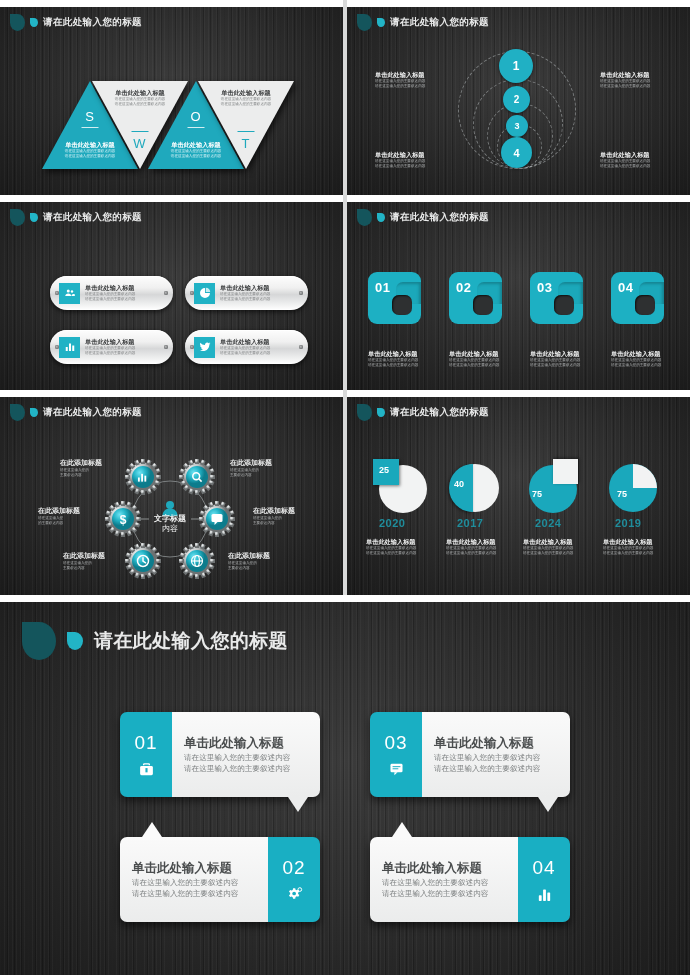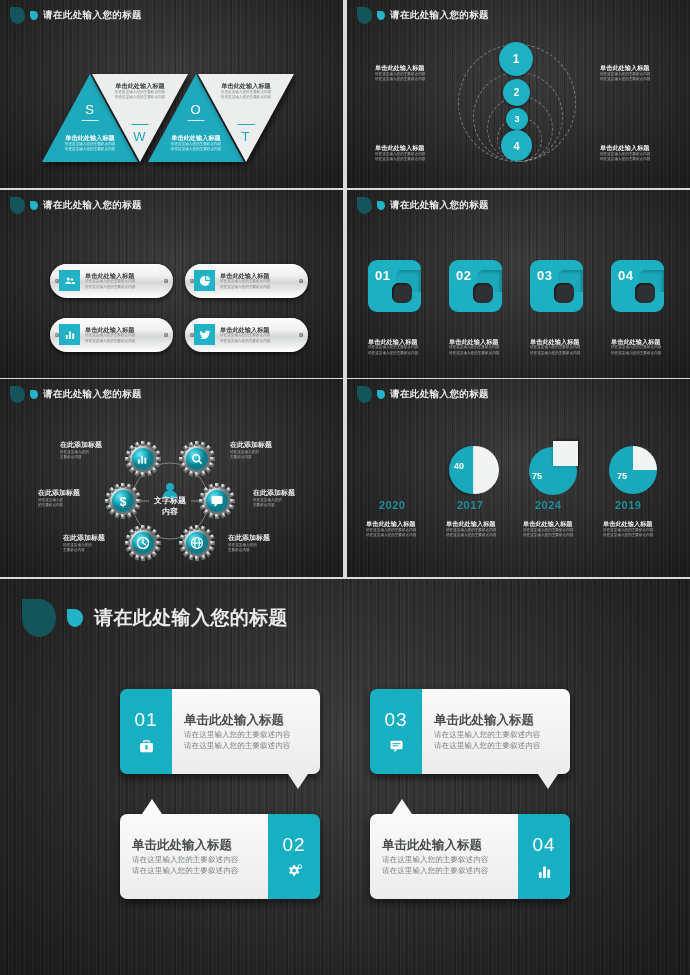--- a/index.html
+++ b/index.html
@@ -5,20 +5,21 @@
   html,body{margin:0;padding:0;background:#1c1c1c;}
   body{width:690px;height:975px;overflow:hidden;font-family:"Liberation Sans","DejaVu Sans",sans-serif;}
 
   .deck{width:690px;height:975px;display:flex;flex-direction:column;background:#ffffff;}
   .row{display:flex;}
   .slide{position:relative;overflow:hidden;
     background:
       repeating-linear-gradient(90deg, rgba(255,255,255,0.035) 0px, rgba(255,255,255,0.035) 1px, rgba(0,0,0,0) 1px, rgba(0,0,0,0) 4px),
       repeating-linear-gradient(90deg, rgba(0,0,0,0.22) 0px, rgba(0,0,0,0.22) 1px, rgba(0,0,0,0) 1px, rgba(0,0,0,0) 7px),
       radial-gradient(ellipse at 50% 40%, #3b3b3b 0%, #2d2d2d 45%, #222 75%, #1a1a1a 100%);
+    margin-top: 7px;
   }
   .s-half{width:343px;}
   .s-full{width:690px;}
   .h190{height:188px;}
   .h200{height:198px;}
   .h397{height:396px;}
   .gap-v{width:4px;background:#d9dada;}
   .gap-h{height:4px;background:#d9dada;}
 
   
@@ -551,21 +552,21 @@
           </g>
         </g>
 
         <g transform="translate(65,60)">
           <circle cx="0" cy="-2" r="4" fill="#1fa9bd"></circle>
           <path d="M-7.5 9 c0 -5 3.2 -7.5 7.5 -7.5 s7.5 2.5 7.5 7.5 z" fill="#1fa9bd"></path>
         </g>
       </svg>
       <div style="position:absolute;left:105px;top:117px;width:130px;text-align:center;">
         <div style="color:#f0f1f1;font-size:8px;font-weight:bold;line-height:1.3;">文字标题</div>
-        <div style="color:#f0f1f1;font-size:8px;font-weight:bold;line-height:1.3;">内容</div>
+        <div style="color:#f0f1f1;font-size:8px;font-weight:normal;line-height:1.3;">内容</div>
       </div>
 
       <div style="position:absolute;left:60px;top:62px;text-align:left;">
         <div class="t-ttl" style="font-size:7px;">在此添加标题</div>
         <div class="t-sub">请在这里输入您的</div>
         <div class="t-sub">主要叙述内容</div>
       </div>
       <div style="position:absolute;left:230px;top:62px;">
         <div class="t-ttl" style="font-size:7px;">在此添加标题</div>
         <div class="t-sub">请在这里输入您的</div>
@@ -595,20 +596,25 @@
 
     <div class="gap-v"></div>
 
     <div class="slide s-half h200">
       <div class="hdr hdr-s">
         <div class="leaf leaf-big"></div>
         <div class="dot-sm"></div>
         <div class="hdr-title">请在此处输入您的标题</div>
       </div>
 
+      <div style="position:absolute;left:26px;top:62px;width:60px;height:58px;">
+        <div style="position:absolute;left:6px;top:6px;width:48px;height:48px;border-radius:50%;background:#f2f3f3;"></div>
+        <div style="position:absolute;left:0px;top:0px;width:26px;height:26px;background:#1aa8bc;box-shadow:1px 1px 3px rgba(0,0,0,.5);"></div>
+        <div class="pval" style="left:6px;top:6px;">25</div>
+      </div>
       <div class="pyear" style="left:32px;top:120px;">2020</div>
       <div style="position:absolute;left:19px;top:141px;">
         <div class="t-ttl">单击此处输入标题</div>
         <div class="t-sub">请在这里输入您的主要叙述内容</div>
         <div class="t-sub">请在这里输入您的主要叙述内容</div>
       </div>
 
       <div style="position:absolute;left:104px;top:62px;width:58px;height:58px;">
         <div style="position:absolute;left:0px;top:5px;width:48px;height:48px;border-radius:50%;background:#f2f3f3;"></div>
         <div style="position:absolute;left:-2px;top:5px;width:24px;height:48px;border-radius:24px 0 0 24px;background:#1aa8bc;box-shadow:-1px 1px 3px rgba(0,0,0,.45);"></div>

